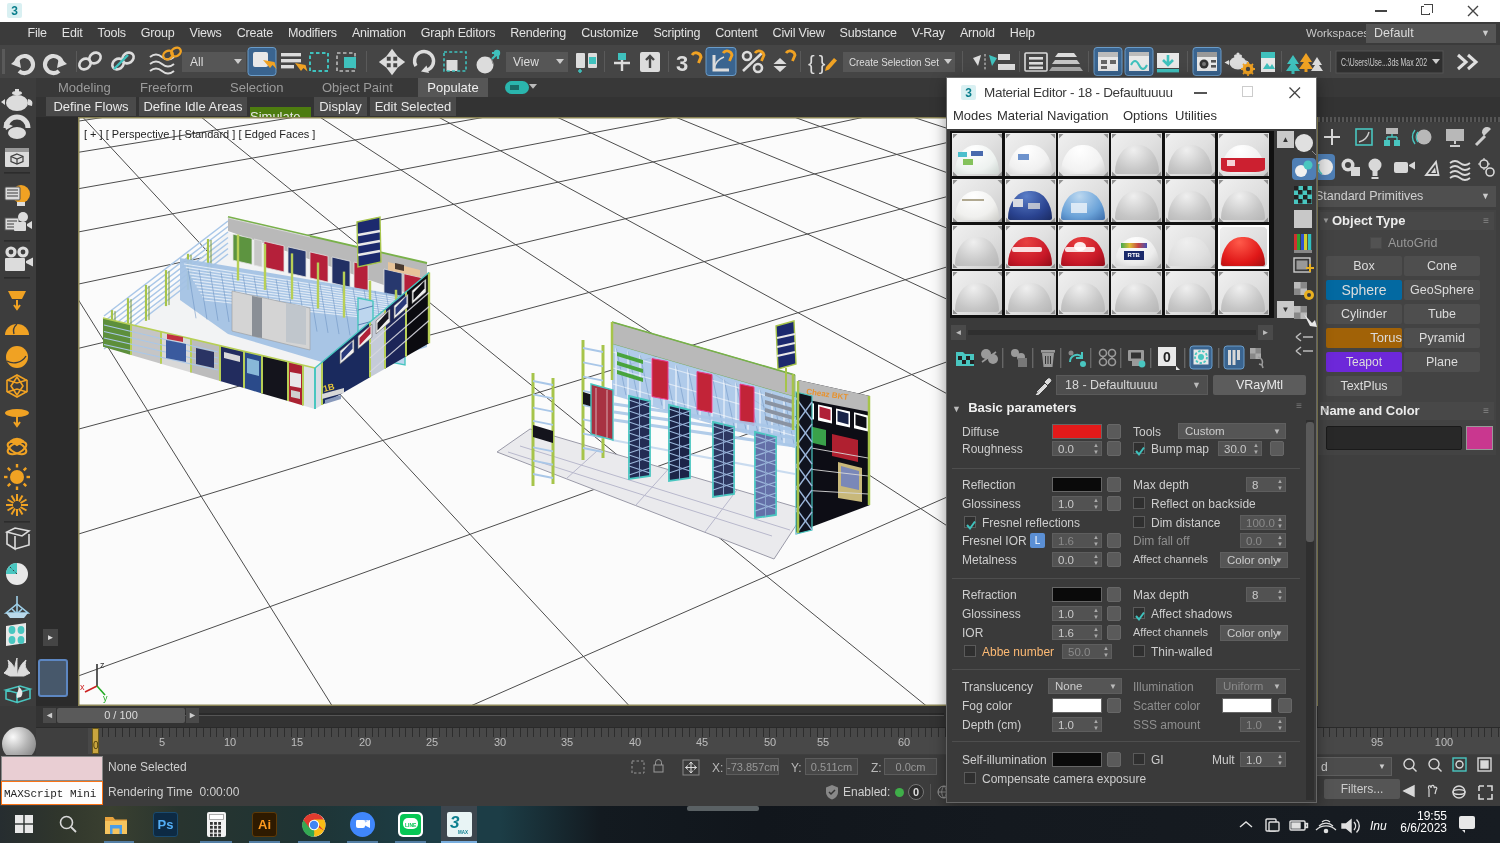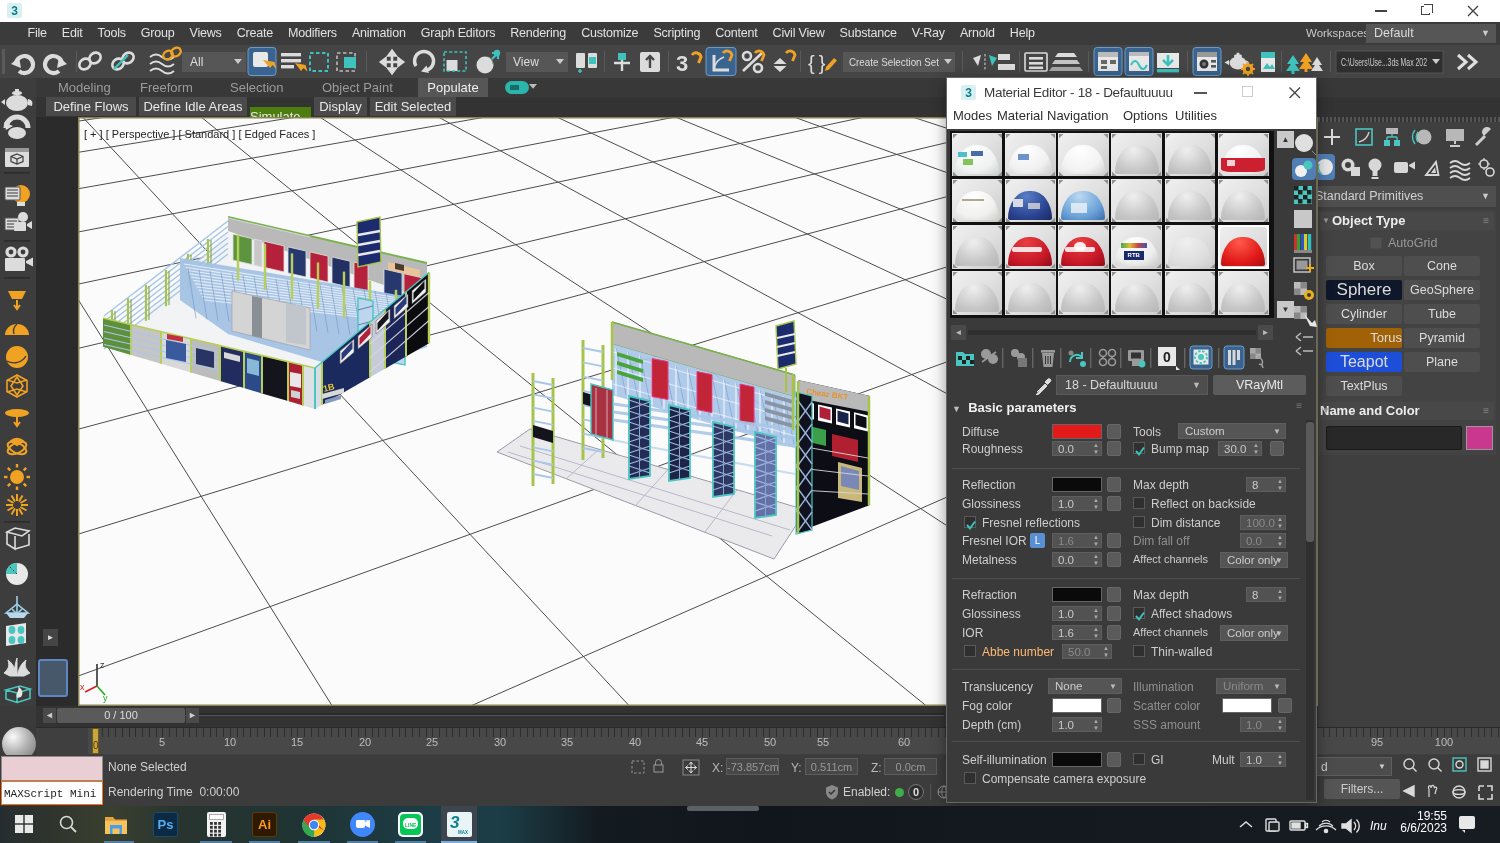--- a/index.html
+++ b/index.html
@@ -887,27 +887,27 @@
       <path d="M166,5 v2 m0,8 v2 m-6,-6 h2 m8,0 h2" stroke-width="1.2"></path>
     </g>
   </svg>
 <div class="ab" style="left:1318px;top:186px;width:178px;height:21px;background:#4f4f4f;font-size:12.5px;color:#d0d0d0;line-height:21px;overflow:hidden"><span style="margin-left:-3px">Standard Primitives</span><span style="position:absolute;right:6px;font-size:9px;color:#ccc">▼</span></div>
 <div class="ab" style="left:1318px;top:210px;width:178px;height:245px;background:#434343"></div>
 <div class="ab" style="left:1320px;top:212px;width:174px;height:18px;background:#484848;font-size:13px;font-weight:bold;color:#ececec;line-height:18px"><span style="position:absolute;left:2px;top:0;font-size:8px;color:#999">▼</span><span style="margin-left:12px">Object Type</span><span style="position:absolute;right:5px;font-weight:normal;color:#888;font-size:10px">≡</span></div>
 <div class="ab" style="left:1370px;top:237px;width:12px;height:12px;background:#525252;border:1px solid #494949"></div>
 <div class="ab" style="left:1388px;top:236px;font-size:12.5px;color:#989898">AutoGrid</div>
 <div class="ab" style="left:1326px;top:256px;width:76px;height:20px;background:#4e4e4e;border-radius:2px;font-size:12.5px;color:#dcdcdc;text-align:center;line-height:20px">Box</div>
 <div class="ab" style="left:1404px;top:256px;width:76px;height:20px;background:#4e4e4e;border-radius:2px;font-size:12.5px;color:#dcdcdc;text-align:center;line-height:20px">Cone</div>
-<div class="ab" style="left:1326px;top:280px;width:76px;height:20px;background:#0f172a;border-radius:2px;font-size:17px;color:#dcdcdc;text-align:center;line-height:20px">Sphere</div>
+<div class="ab" style="left:1326px;top:280px;width:76px;height:20px;background:#0369a1;border-radius:2px;font-size:14px;color:#dcdcdc;text-align:center;line-height:20px">Sphere</div>
 <div class="ab" style="left:1404px;top:280px;width:76px;height:20px;background:#4e4e4e;border-radius:2px;font-size:12.5px;color:#dcdcdc;text-align:center;line-height:20px">GeoSphere</div>
 <div class="ab" style="left:1326px;top:304px;width:76px;height:20px;background:#4e4e4e;border-radius:2px;font-size:12.5px;color:#dcdcdc;text-align:center;line-height:20px">Cylinder</div>
 <div class="ab" style="left:1404px;top:304px;width:76px;height:20px;background:#4e4e4e;border-radius:2px;font-size:12.5px;color:#dcdcdc;text-align:center;line-height:20px">Tube</div>
 <div class="ab" style="left:1326px;top:328px;width:76px;height:20px;background:#a16207;border-radius:2px;font-size:13px;color:#dcdcdc;text-align:right;line-height:20px">Torus</div>
 <div class="ab" style="left:1404px;top:328px;width:76px;height:20px;background:#4e4e4e;border-radius:2px;font-size:12.5px;color:#dcdcdc;text-align:center;line-height:20px">Pyramid</div>
-<div class="ab" style="left:1326px;top:352px;width:76px;height:20px;background:#1d4ed8;border-radius:2px;font-size:16px;color:#dcdcdc;text-align:center;line-height:20px">Teapot</div>
+<div class="ab" style="left:1326px;top:352px;width:76px;height:20px;background:#6d28d9;border-radius:2px;font-size:12px;color:#dcdcdc;text-align:center;line-height:20px">Teapot</div>
 <div class="ab" style="left:1404px;top:352px;width:76px;height:20px;background:#4e4e4e;border-radius:2px;font-size:12.5px;color:#dcdcdc;text-align:center;line-height:20px">Plane</div>
 <div class="ab" style="left:1326px;top:376px;width:76px;height:20px;background:#4e4e4e;border-radius:2px;font-size:12.5px;color:#dcdcdc;text-align:center;line-height:20px">TextPlus</div>
 <div class="ab" style="left:1320px;top:402px;width:174px;height:18px;background:#484848;font-size:13px;font-weight:bold;color:#ececec;line-height:18px"><span style="position:absolute;left:2px;top:0;font-size:8px;color:#999">▼</span><span style="margin-left:0">Name and Color</span><span style="position:absolute;right:5px;font-weight:normal;color:#888;font-size:10px">≡</span></div>
 <div class="ab" style="left:1326px;top:426px;width:136px;height:24px;background:#282828;border:1px solid #1a1a1a;border-radius:2px"></div>
 <div class="ab" style="left:1466px;top:426px;width:27px;height:24px;background:#c9378f;border:1px solid #999"></div>
 <div class="ab" style="left:946px;top:77px;width:371px;height:726px;background:#3a3a3a;border:1px solid #666;box-shadow:0 3px 14px rgba(0,0,0,0.4)"></div>
 <div class="ab" style="left:947px;top:78px;width:369px;height:30px;background:#fff"></div>
 <svg class="ab" style="left:961px;top:85px" width="16" height="16">
     <rect width="15" height="15" rx="2" fill="#d9f0f2"></rect>
     <text x="7.5" y="12" font-size="12" font-weight="bold" fill="#0a7e8c" text-anchor="middle">3</text>

